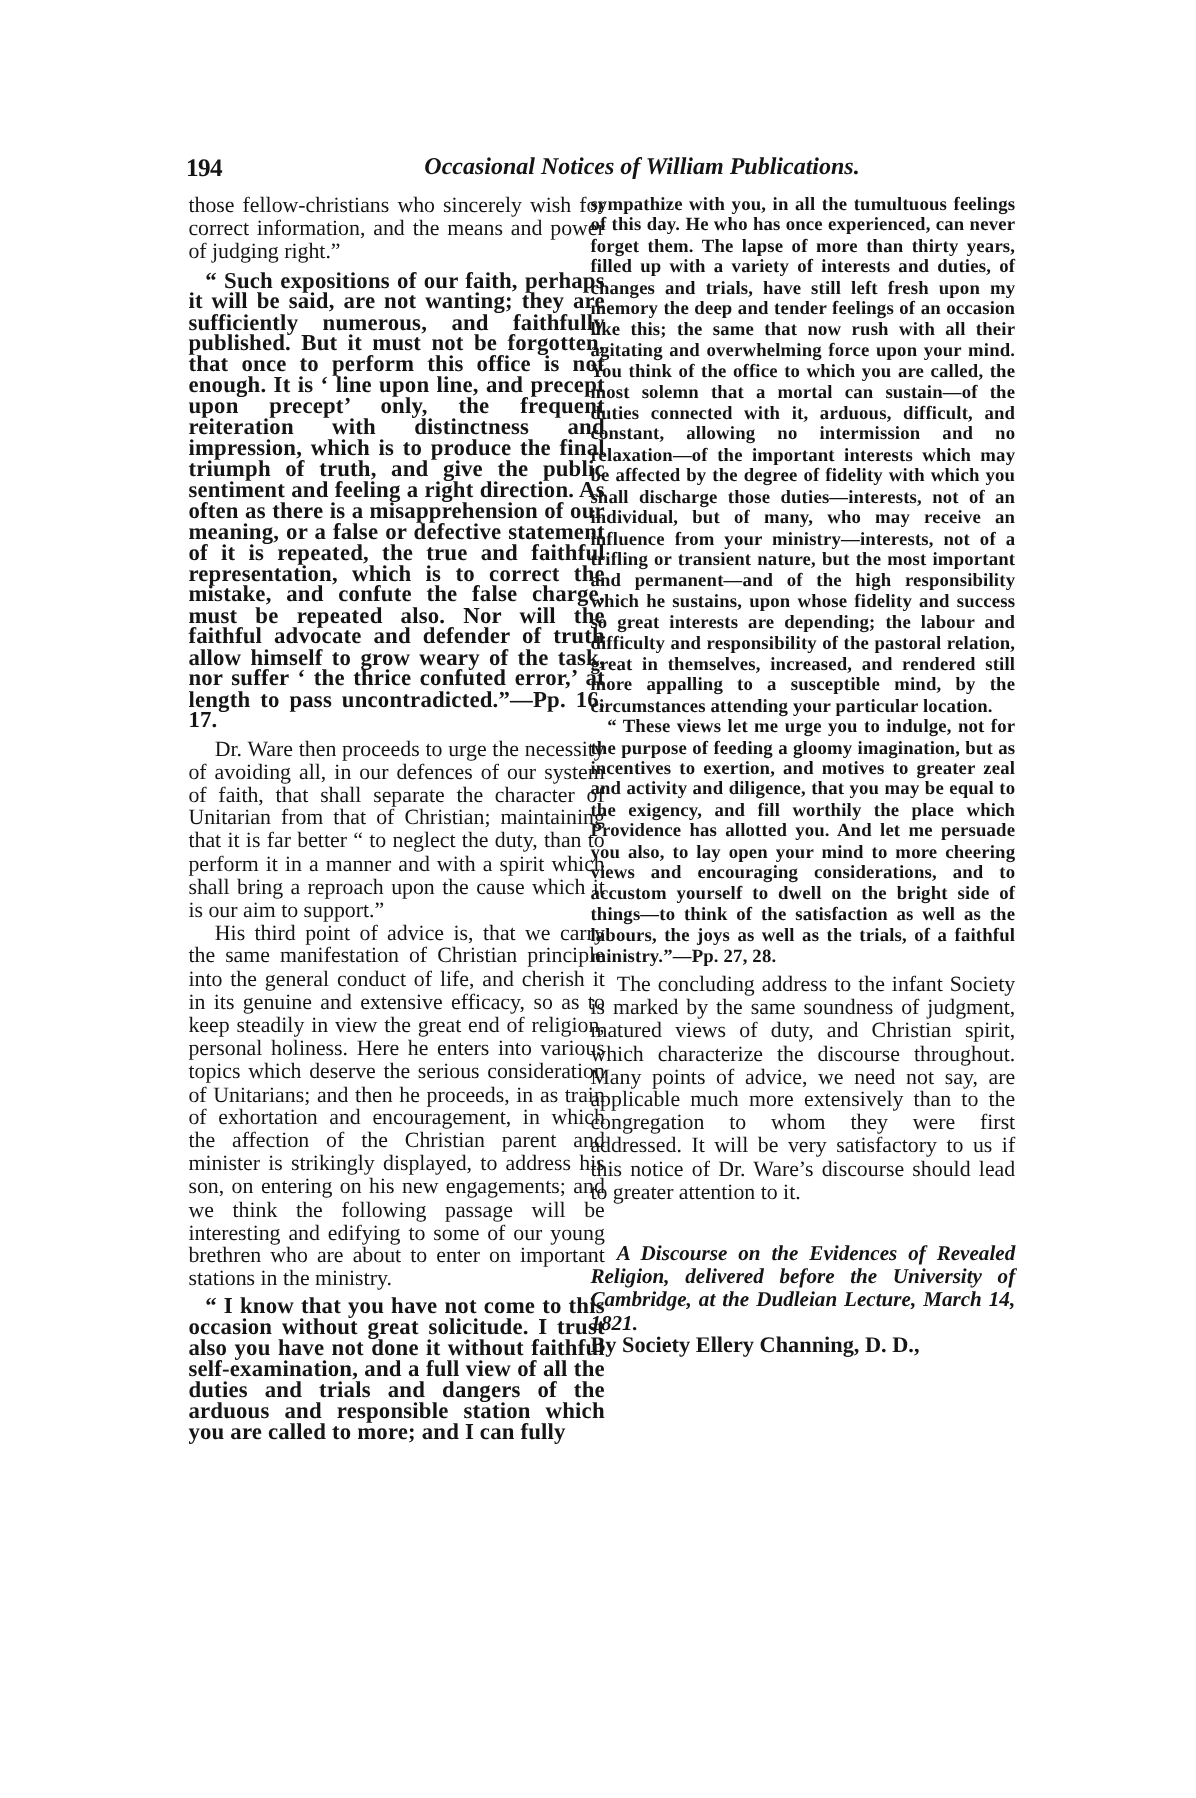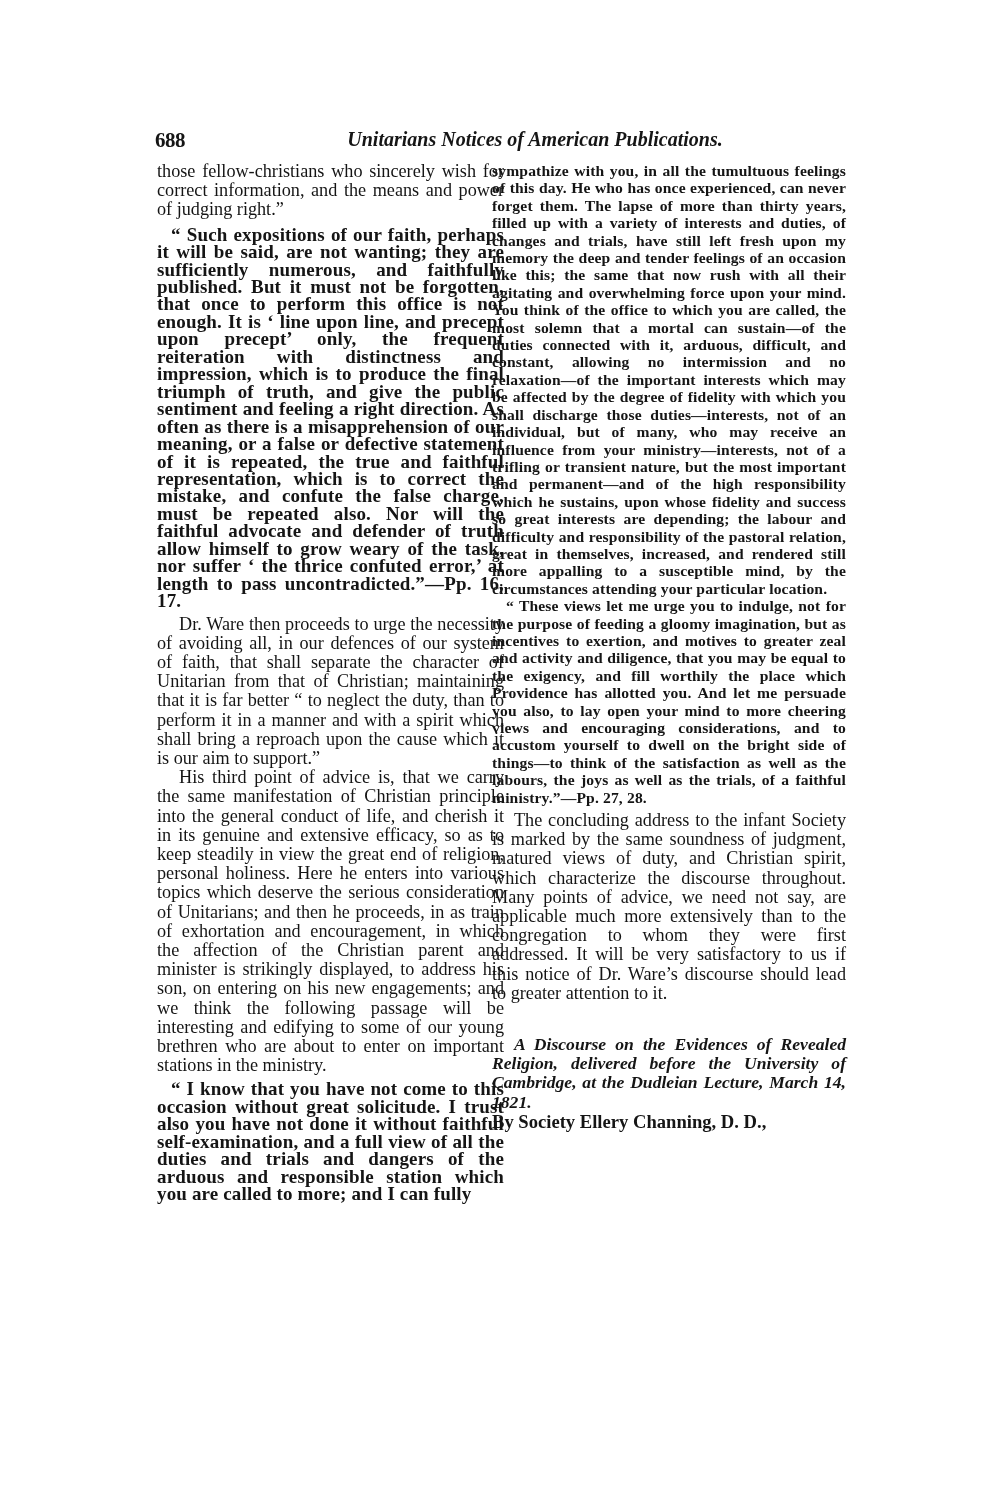--- a/index.html
+++ b/index.html
@@ -19,22 +19,22 @@
   .indent-s { text-indent: 14px; }
   .gap-s { margin-top: 6px; }
   .gap-m { margin-top: 5px; }
   .title-it { font-style: italic; font-weight: bold; margin-top: 32px; }
   .byline { font-size: 18.6px; line-height: 19.6px; font-weight: bold; text-align: left; }
 </style>
 </head>
 <body>
 
 <div class="header">
-  <span class="page-num">688</span>
-  <div class="running-title">Unitarians Notices of American Publications.</div>
+  <span class="page-num">194</span>
+  <div class="running-title">Occasional Notices of William Publications.</div>
 </div>
 
 <div class="col col-left">
   <p class="big">those fellow-christians who sincerely wish for correct information, and the means and power of judging right.”</p>
   <p class="small indent-s gap-s">“ Such expositions of our faith, perhaps it will be said, are not wanting; they are sufficiently numerous, and faithfully published. But it must not be forgotten, that once to perform this office is not enough. It is ‘ line upon line, and precept upon precept’ only, the frequent reiteration with distinctness and impression, which is to produce the final triumph of truth, and give the public sentiment and feeling a right direction. As often as there is a misapprehension of our meaning, or a false or defective statement of it is repeated, the true and faithful representation, which is to correct the mistake, and confute the false charge, must be repeated also. Nor will the faithful advocate and defender of truth allow himself to grow weary of the task, nor suffer ‘ the thrice confuted error,’ at length to pass uncontradicted.”—Pp. 16, 17.</p>
   <p class="big indent gap-m">Dr. Ware then proceeds to urge the necessity of avoiding all, in our defences of our system of faith, that shall separate the character of Unitarian from that of Christian; maintaining that it is far better “ to neglect the duty, than to perform it in a manner and with a spirit which shall bring a reproach upon the cause which it is our aim to support.”</p>
   <p class="big indent">His third point of advice is, that we carry the same manifestation of Christian principle into the general conduct of life, and cherish it in its genuine and extensive efficacy, so as to keep steadily in view the great end of religion, personal holiness. Here he enters into various topics which deserve the serious consideration of Unitarians; and then he proceeds, in as train of exhortation and encouragement, in which the affection of the Christian parent and minister is strikingly displayed, to address his son, on entering on his new engagements; and we think the following passage will be interesting and edifying to some of our young brethren who are about to enter on important stations in the ministry.</p>
   <p class="small indent-s gap-m">“ I know that you have not come to this occasion without great solicitude. I trust also you have not done it without faithful self-examination, and a full view of all the duties and trials and dangers of the arduous and responsible station which you are called to more; and I can fully</p>
 </div>
 

